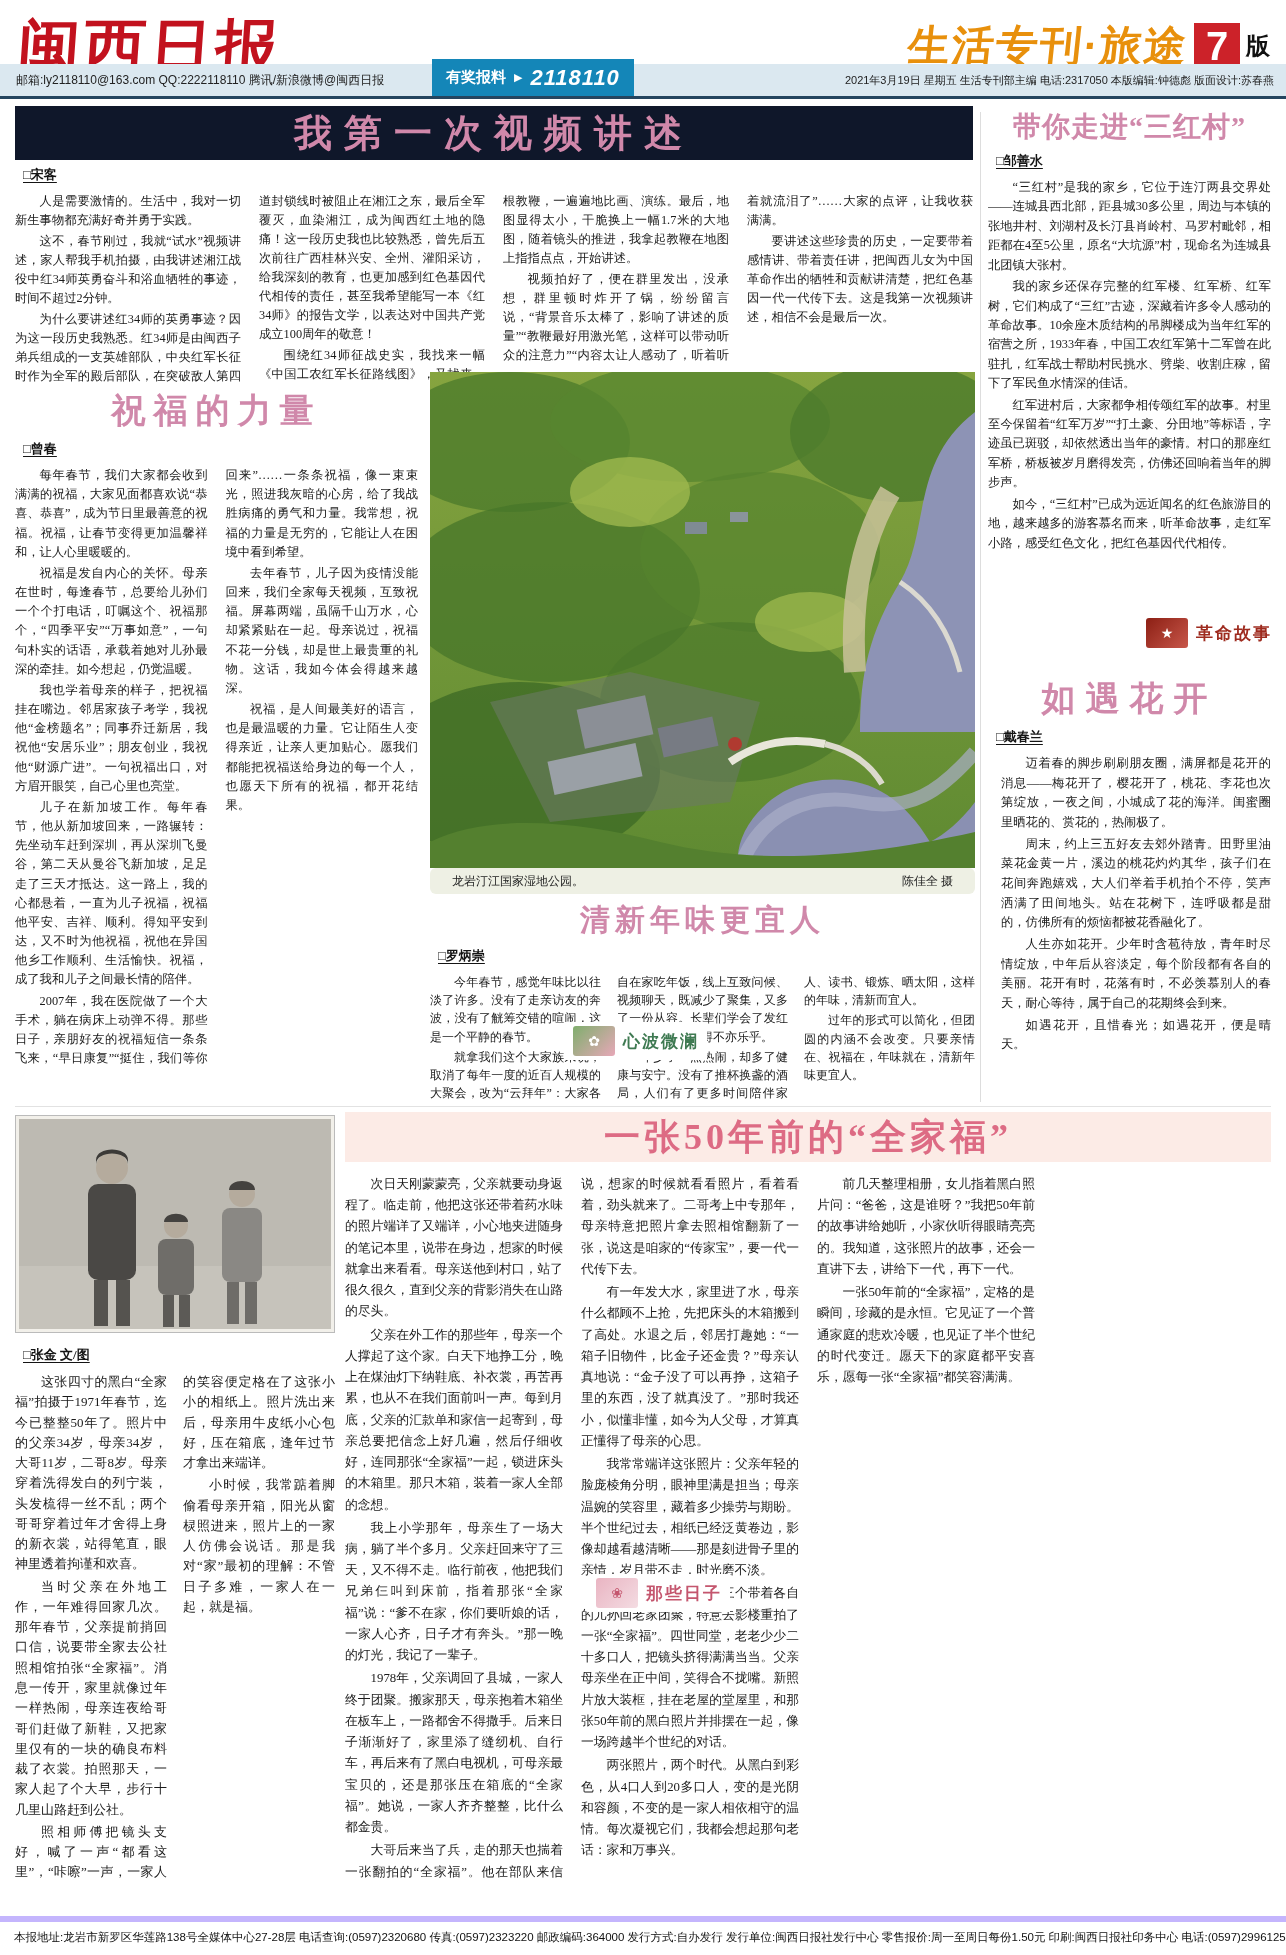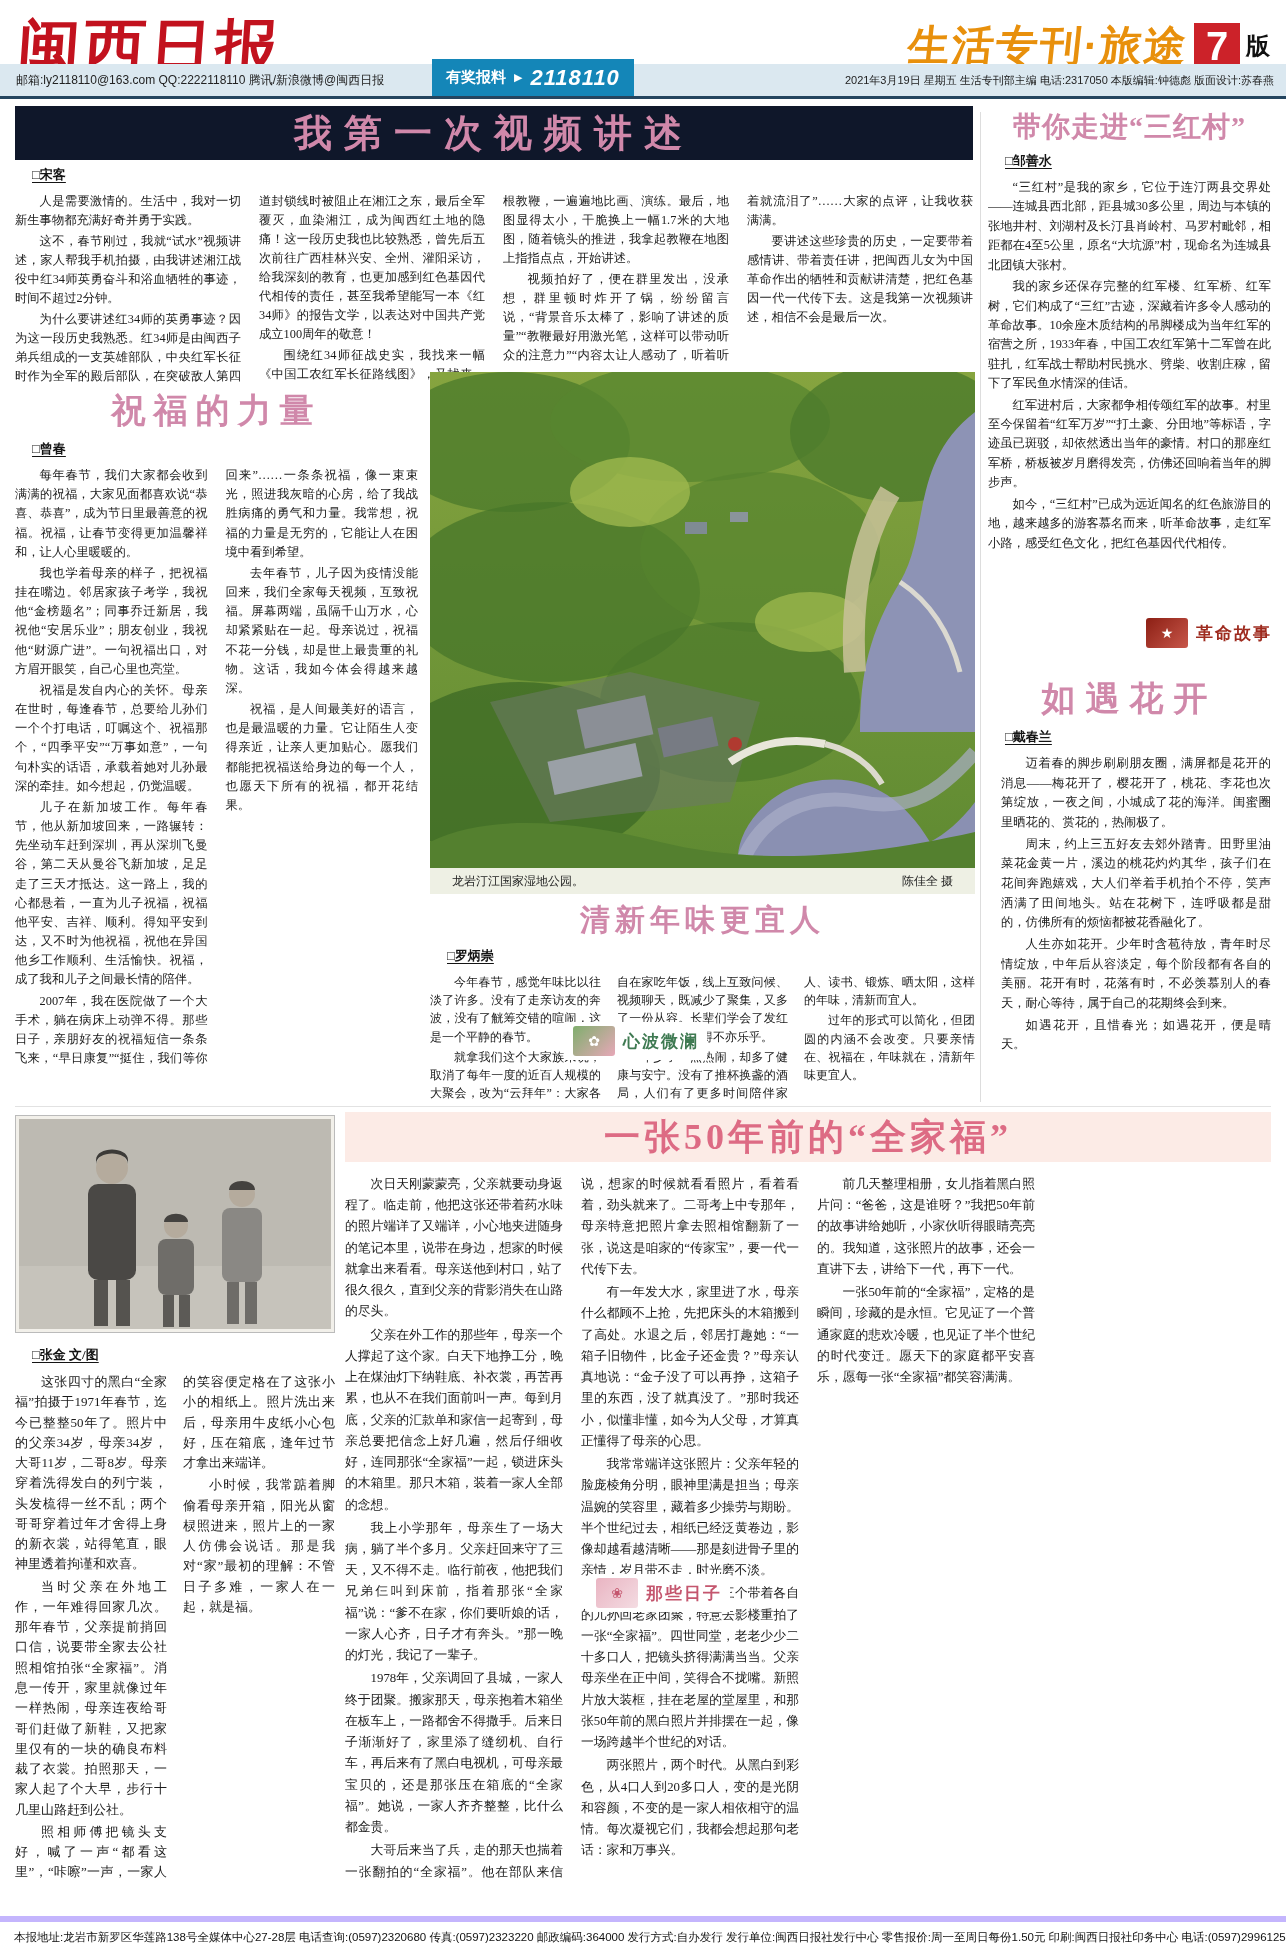--- a/index.html
+++ b/index.html
@@ -19,21 +19,21 @@
   .contact{position:absolute;left:16px;top:8px;font-size:12px;color:#222;}
   .hotline{position:absolute;left:432px;top:-5px;height:37px;background:#1486b8;color:#fff;
            display:flex;align-items:center;padding:0 14px;gap:8px;}
   .hotline .lab{font-size:15px;font-weight:700;}
   .hotline .arr{font-size:11px;}
   .hotline .num{font-size:22px;font-weight:900;font-style:italic;letter-spacing:1px;
                 font-family:"Liberation Sans",sans-serif;}
   .dateline{position:absolute;right:12px;top:9px;font-size:11px;color:#222;white-space:nowrap;}
   
   .headline{color:#d088aa;font-weight:600;text-align:center;}
-  .byline{font-size:13px;font-weight:700;text-decoration:underline;text-underline-offset:3px;margin:6px 17px 8px;}
+  .byline{font-size:13px;font-weight:700;text-decoration:underline;text-underline-offset:3px;margin:6px 8px 8px;}
   .body{text-align:justify;color:#1a1a1a;}
   .body p{margin:0 0 2px;text-indent:2em;}
   .vrule{position:absolute;border-left:1px solid #ddd;}
   .hrule{position:absolute;border-top:1px solid #e2e2e2;}
   
   .a-video{position:absolute;left:15px;top:106px;width:958px;}
   .a-video .band{background:#0f172a;height:54px;line-height:54px;font-size:38px;letter-spacing:12px;}
   .a-video .body{column-count:4;column-gap:18px;height:200px;font-size:12.3px;line-height:1.55;overflow:hidden;column-fill:auto;}
   
   .a-sanhong{position:absolute;left:988px;top:108px;width:283px;}
@@ -43,21 +43,21 @@
   .a-ruyu .headline{font-size:34px;letter-spacing:10px;}
   .a-ruyu .body{font-size:12.3px;line-height:1.6;height:352px;overflow:hidden;margin-left:13px;}
   
   .a-zhufu{position:absolute;left:15px;top:388px;width:403px;}
   .a-zhufu .headline{font-size:34px;letter-spacing:8px;}
   .a-zhufu .body{column-count:2;column-gap:18px;height:606px;font-size:12.3px;line-height:1.56;overflow:hidden;column-fill:auto;}
   
   .photo{position:absolute;left:430px;top:372px;width:545px;height:496px;overflow:hidden;background:#6f9440;}
   .caption-bar{position:absolute;left:430px;top:868px;width:545px;height:26px;background:#eef0e4;
                display:flex;justify-content:space-between;align-items:center;padding:0 22px;box-sizing:border-box;
-               font-size:12px;color:#222;}
+               font-size:12px;color:#222;border-radius:6px;}
   
   .a-qingxin{position:absolute;left:430px;top:900px;width:545px;}
   .a-qingxin .headline{font-size:30px;letter-spacing:5px;}
   .a-qingxin .body{column-count:3;column-gap:16px;height:132px;font-size:12px;line-height:1.52;overflow:hidden;column-fill:auto;}
   
   .family-fig{position:absolute;left:15px;top:1115px;width:320px;height:218px;border:1px solid #bbb;
               box-sizing:border-box;background:#cfcdc6;overflow:hidden;}
   .jiafu-left-by{position:absolute;left:15px;top:1340px;width:320px;}
   .jiafu-left{position:absolute;left:15px;top:1372px;width:320px;}
   .jiafu-left .body{column-count:2;column-gap:16px;height:528px;font-size:13px;line-height:1.56;overflow:hidden;column-fill:auto;}
@@ -127,22 +127,22 @@
   <div class="badge b-geming" style="left:1138px;top:614px;">
     <span class="thumb">★</span>
     <span class="btext">革命故事</span>
   </div>
 
   <div class="a-zhufu">
     <div class="headline">祝福的力量</div>
     <div class="byline">□曾春</div>
     <div class="body">
         <p>每年春节，我们大家都会收到满满的祝福，大家见面都喜欢说“恭喜、恭喜”，成为节日里最善意的祝福。祝福，让春节变得更加温馨祥和，让人心里暖暖的。</p>
+        <p>祝福是发自内心的关怀。母亲在世时，每逢春节，总要给儿孙们一个个打电话，叮嘱这个、祝福那个，“四季平安”“万事如意”，一句句朴实的话语，承载着她对儿孙最深的牵挂。如今想起，仍觉温暖。</p>
         <p>我也学着母亲的样子，把祝福挂在嘴边。邻居家孩子考学，我祝他“金榜题名”；同事乔迁新居，我祝他“安居乐业”；朋友创业，我祝他“财源广进”。一句祝福出口，对方眉开眼笑，自己心里也亮堂。</p>
-        <p>祝福是发自内心的关怀。母亲在世时，每逢春节，总要给儿孙们一个个打电话，叮嘱这个、祝福那个，“四季平安”“万事如意”，一句句朴实的话语，承载着她对儿孙最深的牵挂。如今想起，仍觉温暖。</p>
         <p>儿子在新加坡工作。每年春节，他从新加坡回来，一路辗转：先坐动车赶到深圳，再从深圳飞曼谷，第二天从曼谷飞新加坡，足足走了三天才抵达。这一路上，我的心都悬着，一直为儿子祝福，祝福他平安、吉祥、顺利。得知平安到达，又不时为他祝福，祝他在异国他乡工作顺利、生活愉快。祝福，成了我和儿子之间最长情的陪伴。</p>
         <p>2007年，我在医院做了一个大手术，躺在病床上动弹不得。那些日子，亲朋好友的祝福短信一条条飞来，“早日康复”“挺住，我们等你回来”……一条条祝福，像一束束光，照进我灰暗的心房，给了我战胜病痛的勇气和力量。我常想，祝福的力量是无穷的，它能让人在困境中看到希望。</p>
         <p>去年春节，儿子因为疫情没能回来，我们全家每天视频，互致祝福。屏幕两端，虽隔千山万水，心却紧紧贴在一起。母亲说过，祝福不花一分钱，却是世上最贵重的礼物。这话，我如今体会得越来越深。</p>
         <p>祝福，是人间最美好的语言，也是最温暖的力量。它让陌生人变得亲近，让亲人更加贴心。愿我们都能把祝福送给身边的每一个人，也愿天下所有的祝福，都开花结果。</p>
       </div>
   </div>
 
   <div class="photo">
     <svg width="545" height="496" viewBox="0 0 545 496" xmlns="http://www.w3.org/2000/svg">
       <defs>

